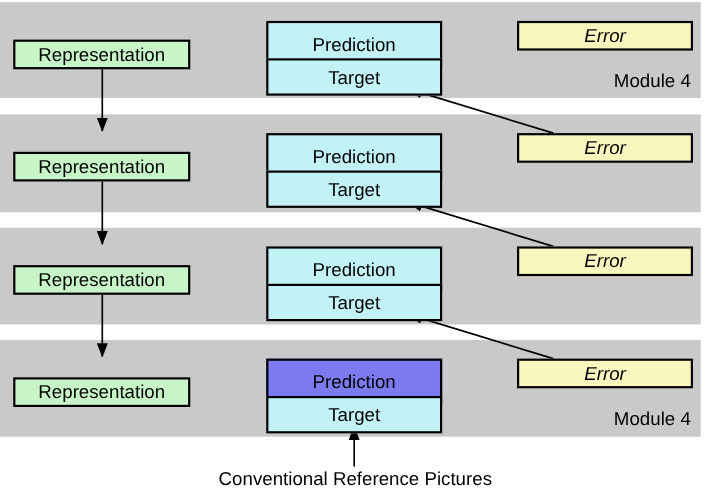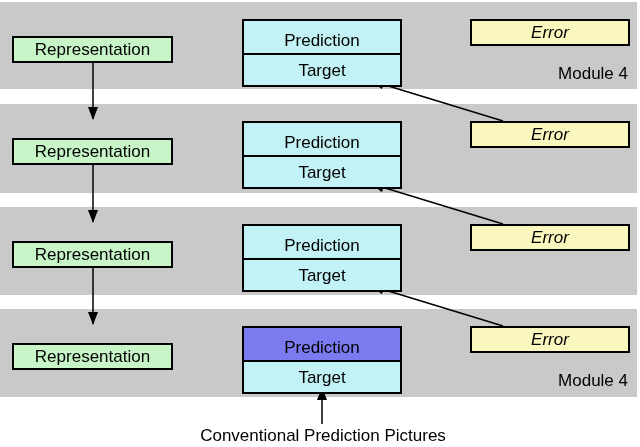--- a/index.html
+++ b/index.html
@@ -98,14 +98,14 @@
     <line class="arrow" x1="93" y1="148" x2="93" y2="222"></line>
     <line class="arrow" x1="93" y1="251" x2="93" y2="324"></line>
 
     <line class="arrow" x1="503" y1="121" x2="372" y2="81"></line>
     <line class="arrow" x1="503" y1="224" x2="372" y2="184"></line>
     <line class="arrow" x1="503" y1="326" x2="372" y2="286"></line>
 
     <line class="arrow" x1="322" y1="424" x2="322" y2="388"></line>
   </svg>
 
-  <div class="caption">Conventional Prediction Pictures</div>
+  <div class="caption">Conventional Reference Pictures</div>
 </div>
 
 </body></html>

